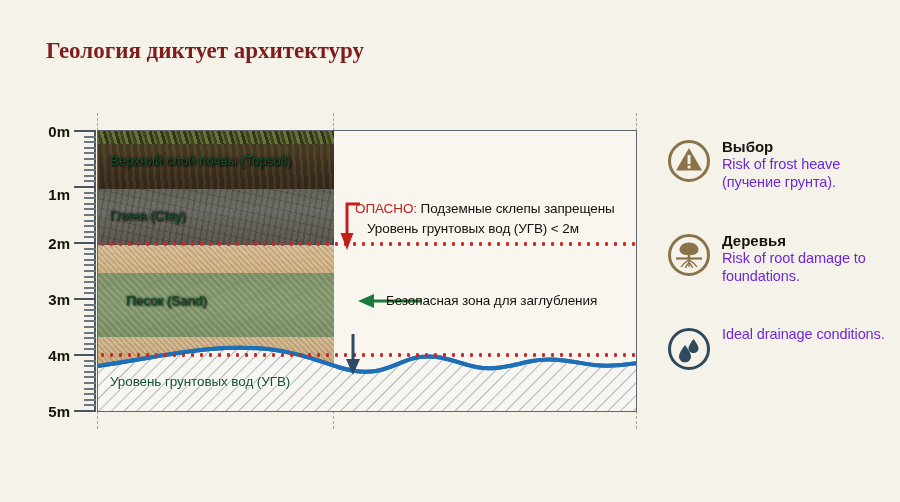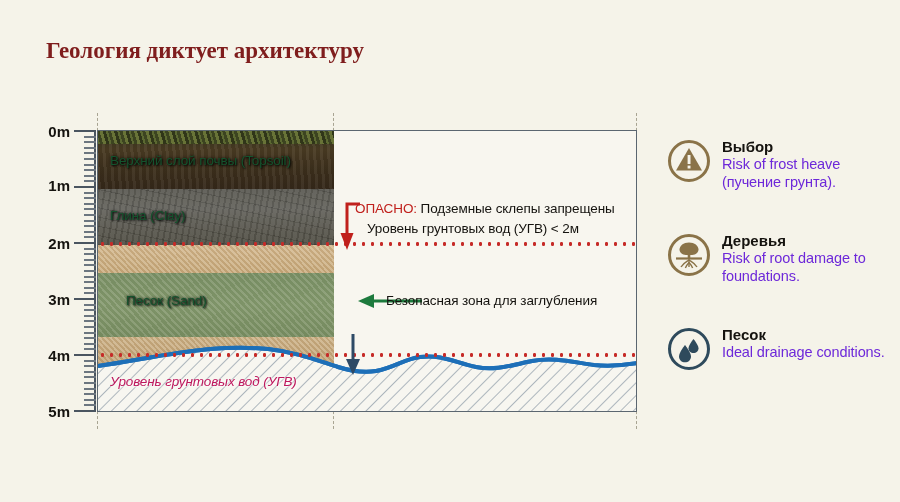--- a/index.html
+++ b/index.html
@@ -160,23 +160,22 @@
   .layer-label {
     position: absolute;
     left: 12px;
     font-size: 13.5px;
     color: #14532d;
     text-shadow: 0 0 3px rgba(0,0,0,0.85), 1px 1px 2px rgba(0,0,0,0.9);
     white-space: nowrap;
     letter-spacing: -0.1px;
   }
   .layer-label.dark {
-    color: #be185d;
+    color: #14532d;
     text-shadow: 0 0 3px rgba(255,255,255,0.9), 1px 1px 2px rgba(255,255,255,0.8);
-    font-style: italic;
   }
 
   
   #right-half {
     position: absolute;
     left: 236px;
     top: 0;
     width: 302px;
     height: 100%;
     background: #f8f6ef;
@@ -347,21 +346,21 @@
         <div class="tick-minor" style="top: 246.4px;"></div>
         <div class="tick-minor" style="top: 252px;"></div>
         <div class="tick-minor" style="top: 257.6px;"></div>
         <div class="tick-minor" style="top: 263.2px;"></div>
         <div class="tick-minor" style="top: 268.8px;"></div>
         <div class="tick-minor" style="top: 274.4px;"></div>
         <div class="tick-major" style="top: 280px;"></div>
       </div>
     <div id="ruler-labels">
         <div class="ruler-label" style="top: 1px;">0m</div>
-        <div class="ruler-label" style="top: 55px;">1m</div>
+        <div class="ruler-label" style="top: 64px;">1m</div>
         <div class="ruler-label" style="top: 113px;">2m</div>
         <div class="ruler-label" style="top: 169px;">3m</div>
         <div class="ruler-label" style="top: 225px;">4m</div>
         <div class="ruler-label" style="top: 281px;">5m</div>
       </div>
   </div>
 
   <div id="diagram">
 
     <div id="soil-strip">
@@ -472,20 +471,19 @@
 
     <div class="side-item">
       <svg class="side-icon" viewBox="0 0 44 44">
         <circle cx="22" cy="22" r="19.5" fill="none" stroke="#2e4a5c" stroke-width="3"></circle>
         <path d="M26.5,12 C26.5,12 31.5,18 31.5,21.2 C31.5,23.9 29.3,26 26.5,26
                  C23.7,26 21.5,23.9 21.5,21.2 C21.5,18 26.5,12 26.5,12 Z" fill="#2e4a5c"></path>
         <path d="M18,18 C18,18 24,25.5 24,29.4 C24,32.7 21.3,35.3 18,35.3
                  C14.7,35.3 12,32.7 12,29.4 C12,25.5 18,18 18,18 Z" fill="#2e4a5c"></path>
       </svg>
       <div class="side-txt">
-        <div class="side-title">Песок</div>
         <div class="side-desc">Ideal drainage conditions.</div>
       </div>
     </div>
   </div>
 
 
 </div>
 
 </body></html>

